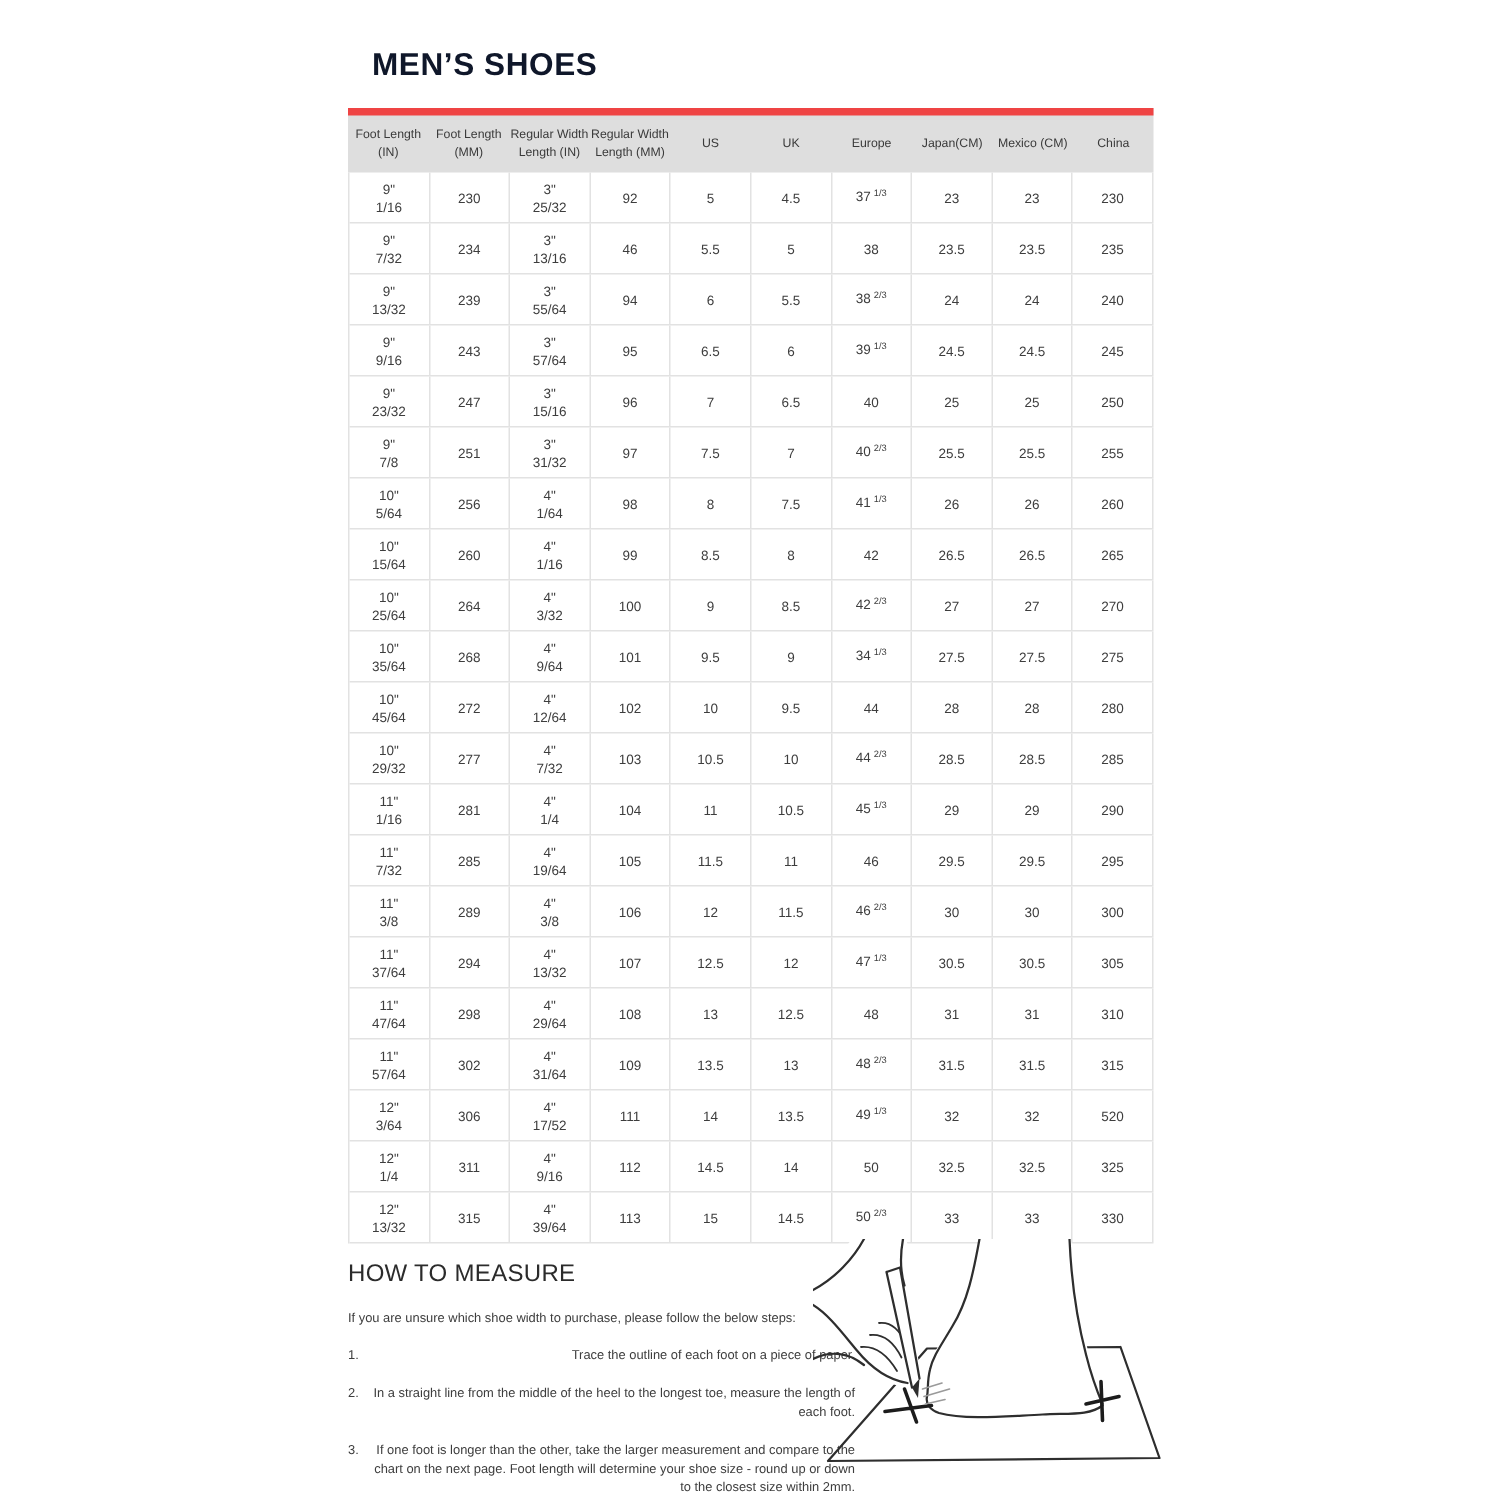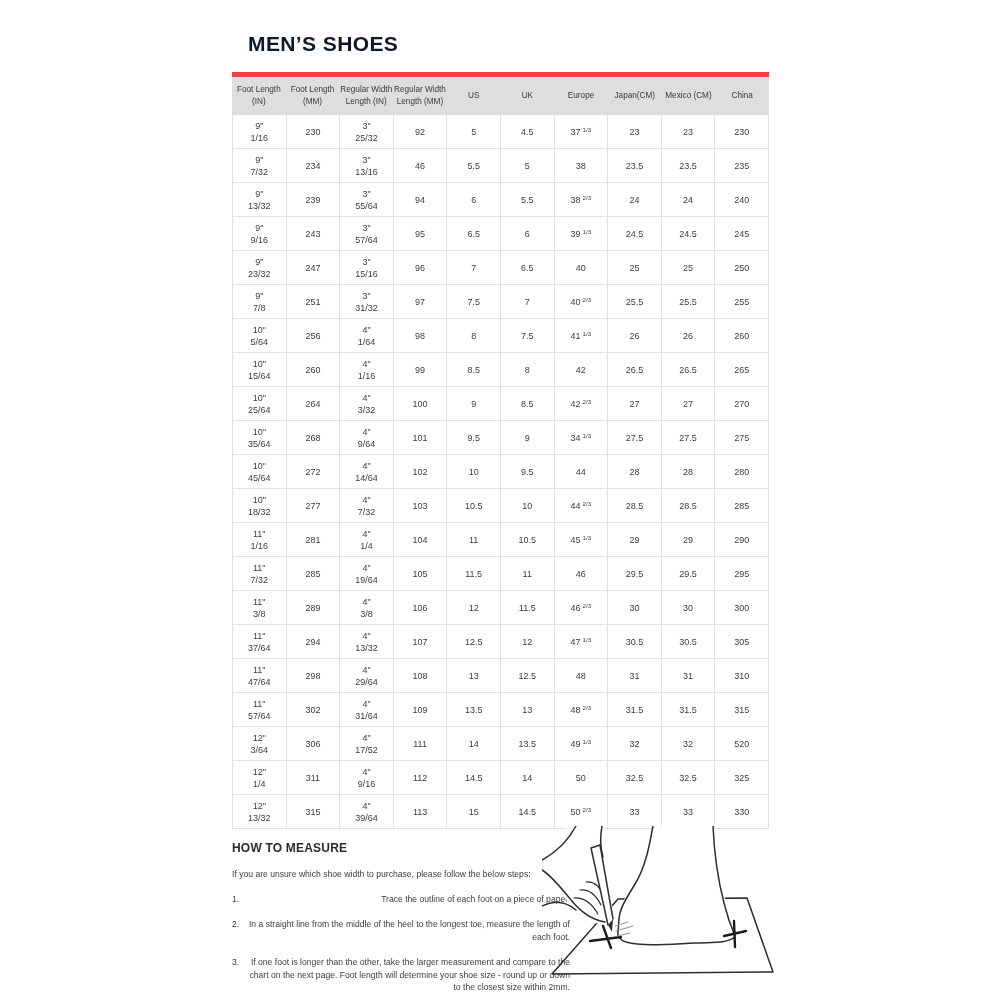--- a/index.html
+++ b/index.html
@@ -25,21 +25,21 @@
   .tbody { border-left:1px solid #e2e2e2; }
   .tr { display:flex; height:34px; border-bottom:1px solid #e2e2e2; }
   .td {
     flex:1; display:flex; flex-direction:column; justify-content:center; align-items:center;
     text-align:center; font-size:9px; line-height:1.35; color:#3d3d3d;
     border-right:1px solid #e2e2e2;
   }
   .cline { white-space:nowrap; }
   .frac { font-size:6.2px; display:inline-block; transform:translateY(-3.5px); margin-left:2px; }
   .howto { position:absolute; left:232px; top:841px; width:338px; }
-  .howto h3 { font-size:12px; font-weight:bold; color:#2b2b2b; margin:0 0 14px 0; letter-spacing:.2px; }
+  .howto h3 { font-size:16px; font-weight:normal; color:#2b2b2b; margin:0 0 14px 0; letter-spacing:.2px; }
   .howto .intro { font-size:8.6px; margin:0 0 14px 0; white-space:nowrap; color:#3d3d3d; }
   .step { display:flex; font-size:8.6px; line-height:1.5; margin-bottom:12px; color:#3d3d3d; }
   .step .num { width:13px; flex:none; }
   .step .txt { flex:1;text-align:right; }
   .illus { position:absolute; left:542px; top:826px; width:245px; height:174px; }
 </style>
 </head>
 <body>
 
 <div class="content">
@@ -426,21 +426,21 @@
         <div class="tr">
           <div class="td">
             <div class="cline">10"</div>
             <div class="cline">45/64</div>
           </div>
           <div class="td">
             <div class="cline"><span>272</span></div>
           </div>
           <div class="td">
             <div class="cline">4"</div>
-            <div class="cline">14/64</div>
+            <div class="cline">12/64</div>
           </div>
           <div class="td">
             <div class="cline"><span>102</span></div>
           </div>
           <div class="td">
             <div class="cline"><span>10</span></div>
           </div>
           <div class="td">
             <div class="cline"><span>9.5</span></div>
           </div>
@@ -453,21 +453,21 @@
           <div class="td">
             <div class="cline"><span>28</span></div>
           </div>
           <div class="td">
             <div class="cline"><span>280</span></div>
           </div>
         </div>
         <div class="tr">
           <div class="td">
             <div class="cline">10"</div>
-            <div class="cline">18/32</div>
+            <div class="cline">29/32</div>
           </div>
           <div class="td">
             <div class="cline"><span>277</span></div>
           </div>
           <div class="td">
             <div class="cline">4"</div>
             <div class="cline">7/32</div>
           </div>
           <div class="td">
             <div class="cline"><span>103</span></div>

